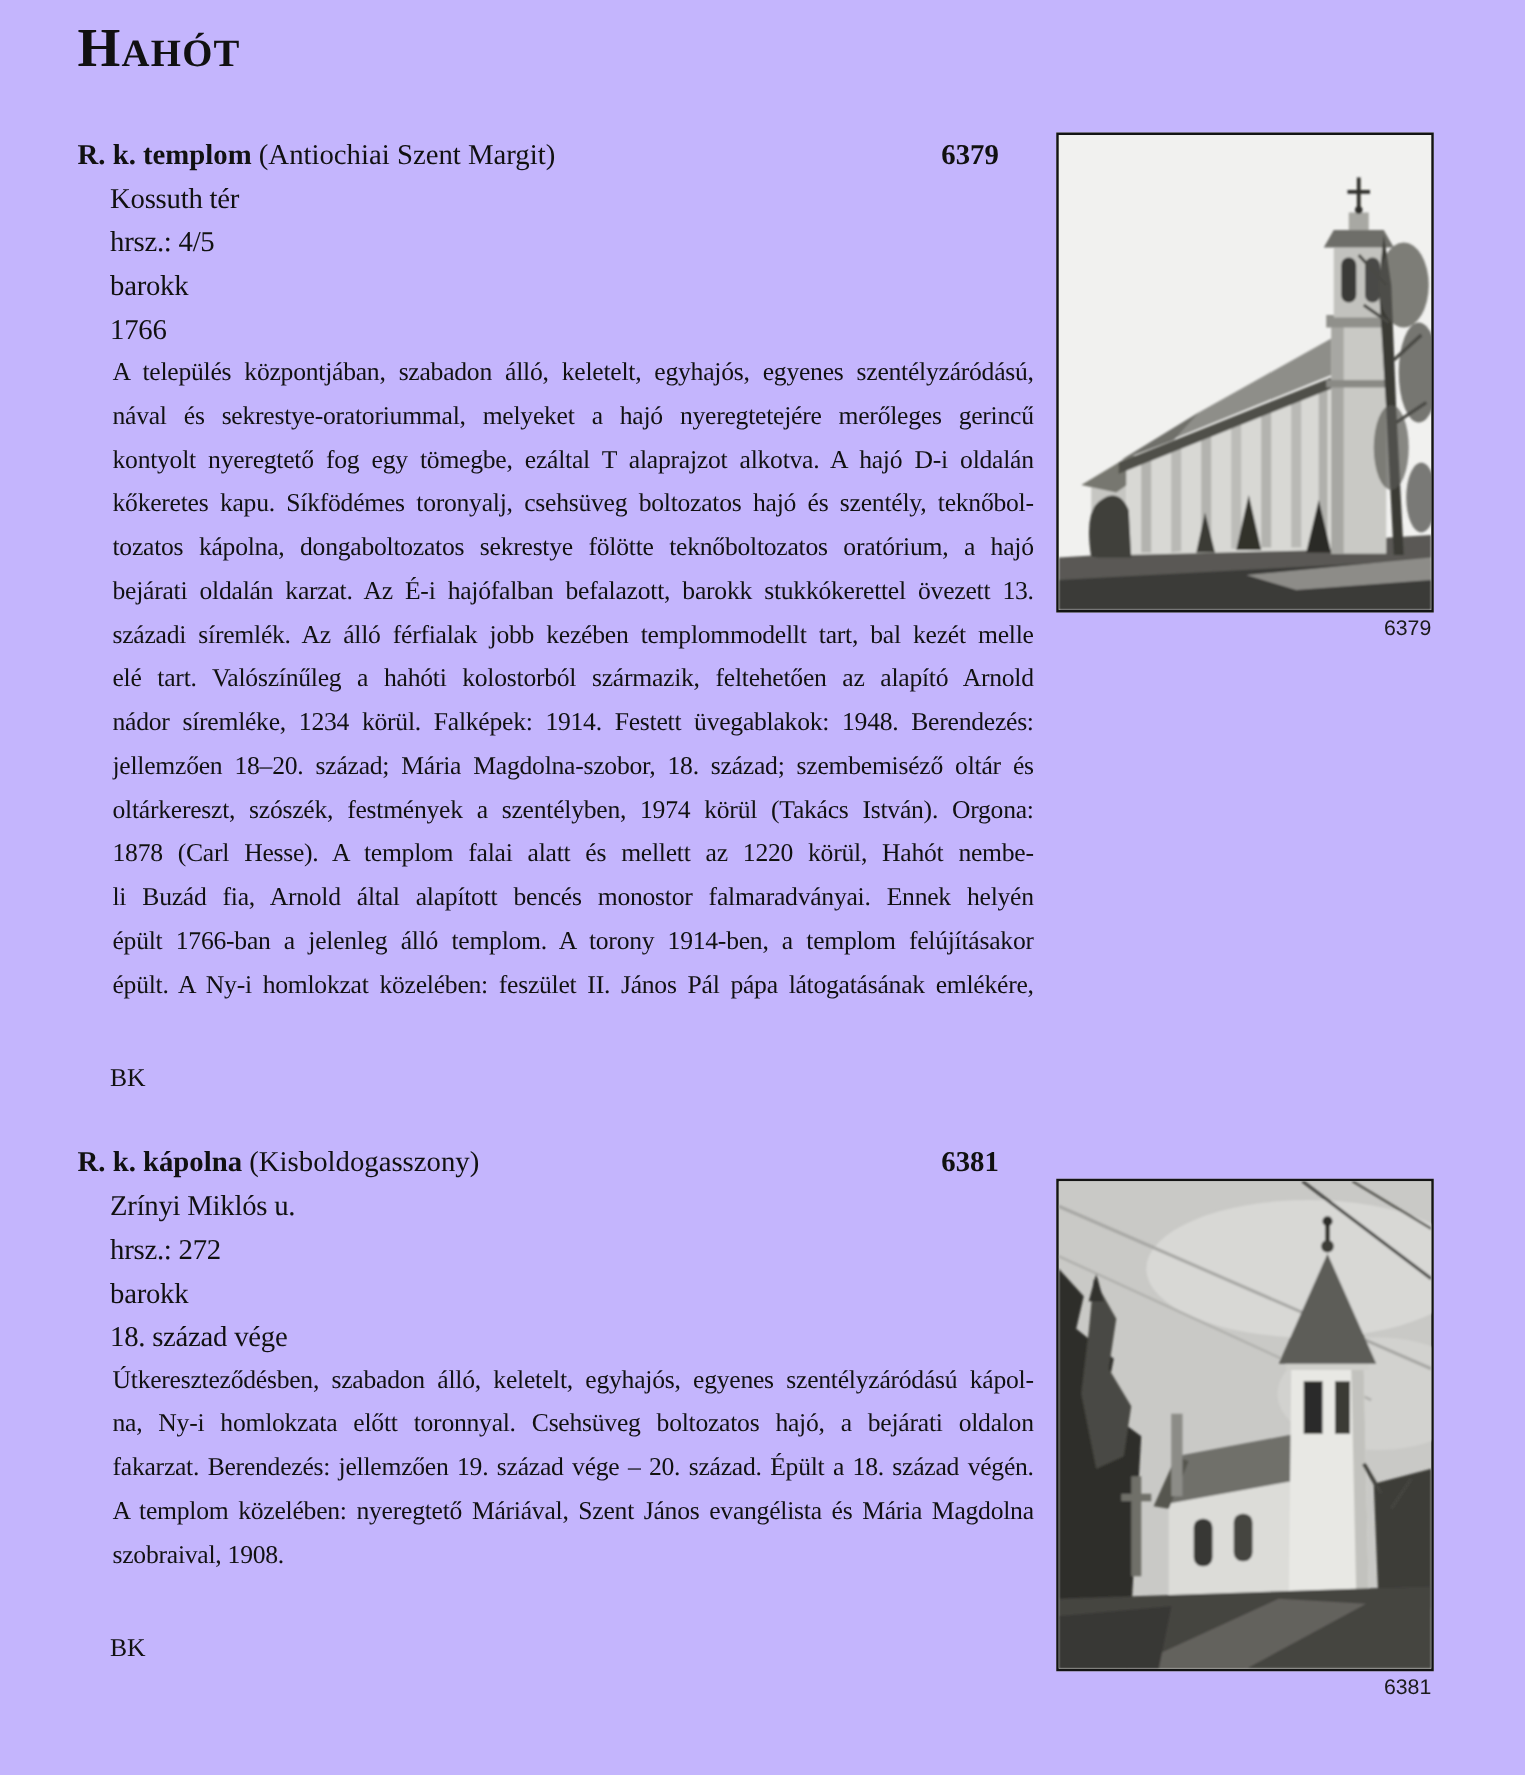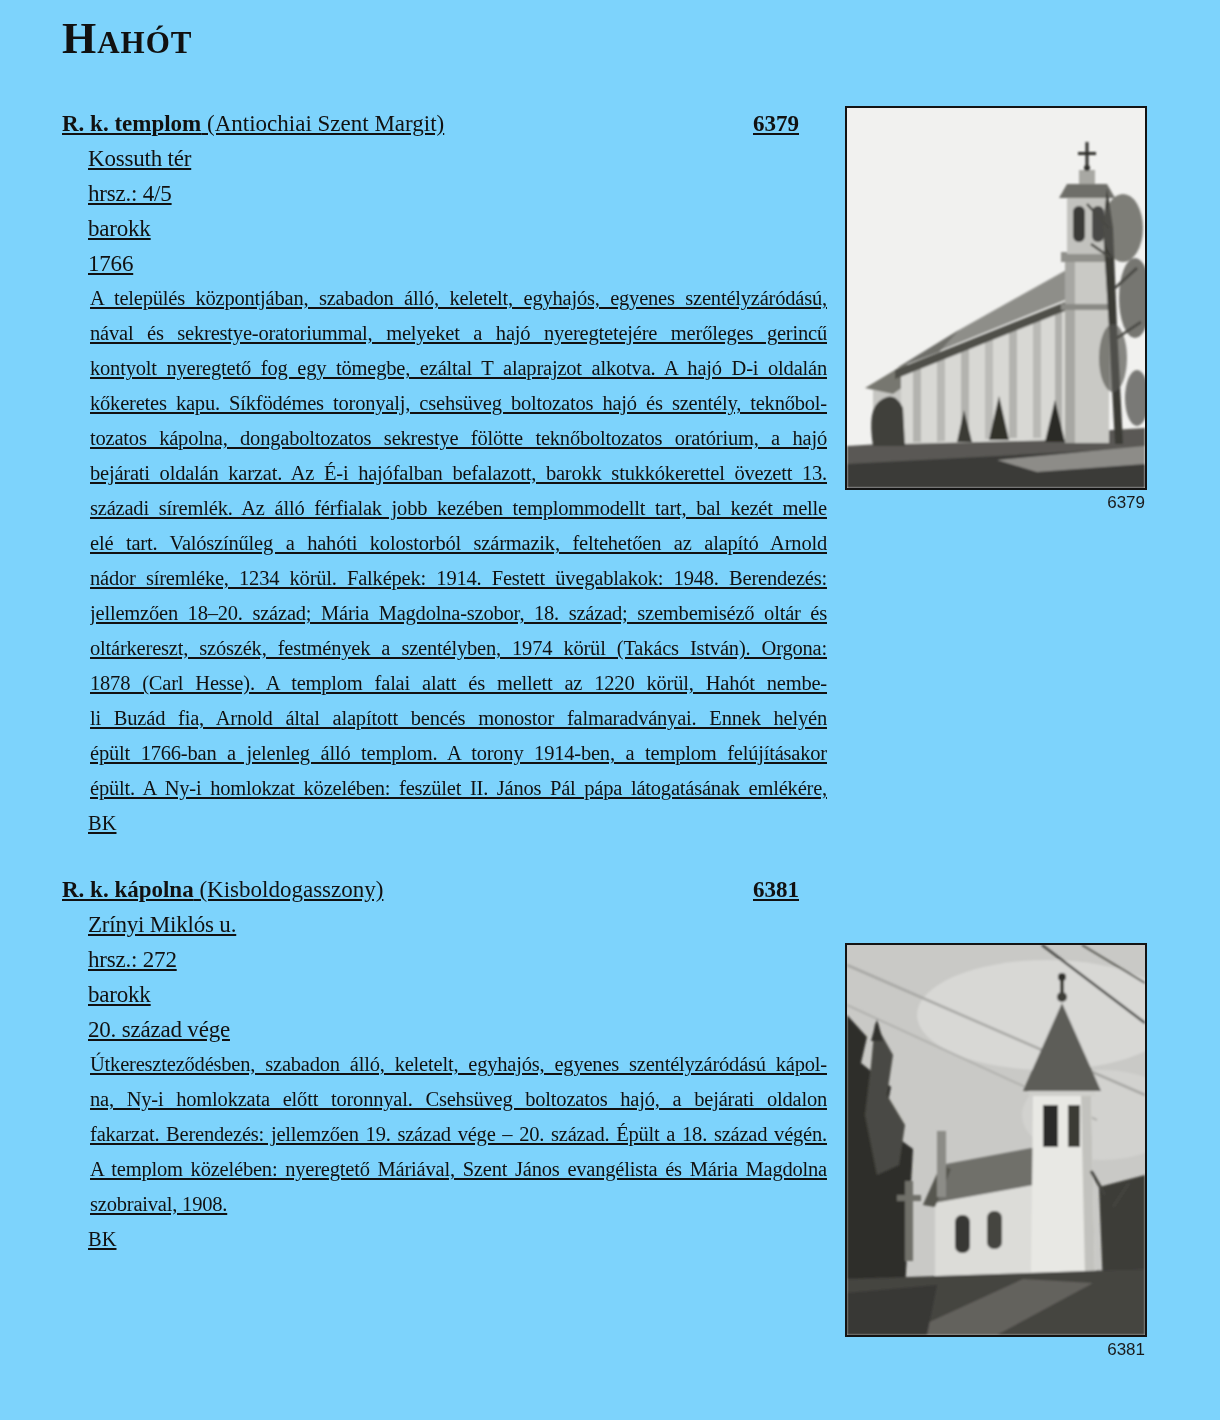--- a/index.html
+++ b/index.html
@@ -1,39 +1,39 @@
 <!DOCTYPE html>
 <html><head>
 <meta charset="utf-8">
 <style>
   * { margin: 0; padding: 0; box-sizing: border-box; }
   html, body { background: #ffffff; }
   .page {
     position: relative;
     width: 1220px;
     height: 1420px;
-    background: #7dd3fc;
+    background: #c4b5fd;
     font-family: "Liberation Serif", serif;
     color: #111111;
     overflow: hidden;
   }
   .text-col {
     position: absolute;
     left: 62px;
     top: 14px;
     width: 737px;
   }
   .page-title {
     font-variant: small-caps;
     font-weight: 700;
     font-size: 44px;
     line-height: 50px;
     letter-spacing: 1px;
   }
-  .entry { display: block; text-decoration: underline; }
+  .entry { display: block; }
   .entry-1 { margin-top: 42px; }
   .entry-2 { margin-top: 31px; }
   .entry-header {
     display: flex;
     justify-content: space-between;
     align-items: baseline;
     font-size: 23px;
     line-height: 35px;
   }
   .entry-title .bold { font-weight: 700; }
@@ -51,20 +51,21 @@
     line-height: 35px;
     letter-spacing: -0.2px;
     text-align: justify;
     text-align-last: justify;
   }
   .body-line.final { text-align-last: left; }
   .author {
     padding-left: 26px;
     font-size: 20.5px;
     line-height: 35px;
+    margin-top: 40px;
   }
   figure.photo {
     position: absolute;
     width: 302px;
   }
   #photo-1 { left: 845px; top: 106px; }
   #photo-2 { left: 845px; top: 943px; }
   figure.photo .frame {
     border: 2px solid #141414;
     display: block;
@@ -127,21 +128,21 @@
       <header class="entry-header">
         <div class="entry-title">
           <span class="bold">R. k. kápolna</span><span> (Kisboldogasszony)</span>
         </div>
         <div class="entry-number">6381</div>
       </header>
       <div class="details">
           <div class="detail-line">Zrínyi Miklós u.</div>
           <div class="detail-line">hrsz.: 272</div>
           <div class="detail-line">barokk</div>
-          <div class="detail-line">20. század vége</div>
+          <div class="detail-line">18. század vége</div>
         </div>
       <div class="body-text">
           <div class="body-line">Útkereszteződésben, szabadon álló, keletelt, egyhajós, egyenes szentélyzáródású kápol-</div>
           <div class="body-line">na, Ny-i homlokzata előtt toronnyal. Csehsüveg boltozatos hajó, a bejárati oldalon</div>
           <div class="body-line">fakarzat. Berendezés: jellemzően 19. század vége – 20. század. Épült a 18. század végén.</div>
           <div class="body-line">A templom közelében: nyeregtető Máriával, Szent János evangélista és Mária Magdolna</div>
           <div class="body-line final">szobraival, 1908.</div>
         </div>
       <div class="author">BK</div>
     </section>

